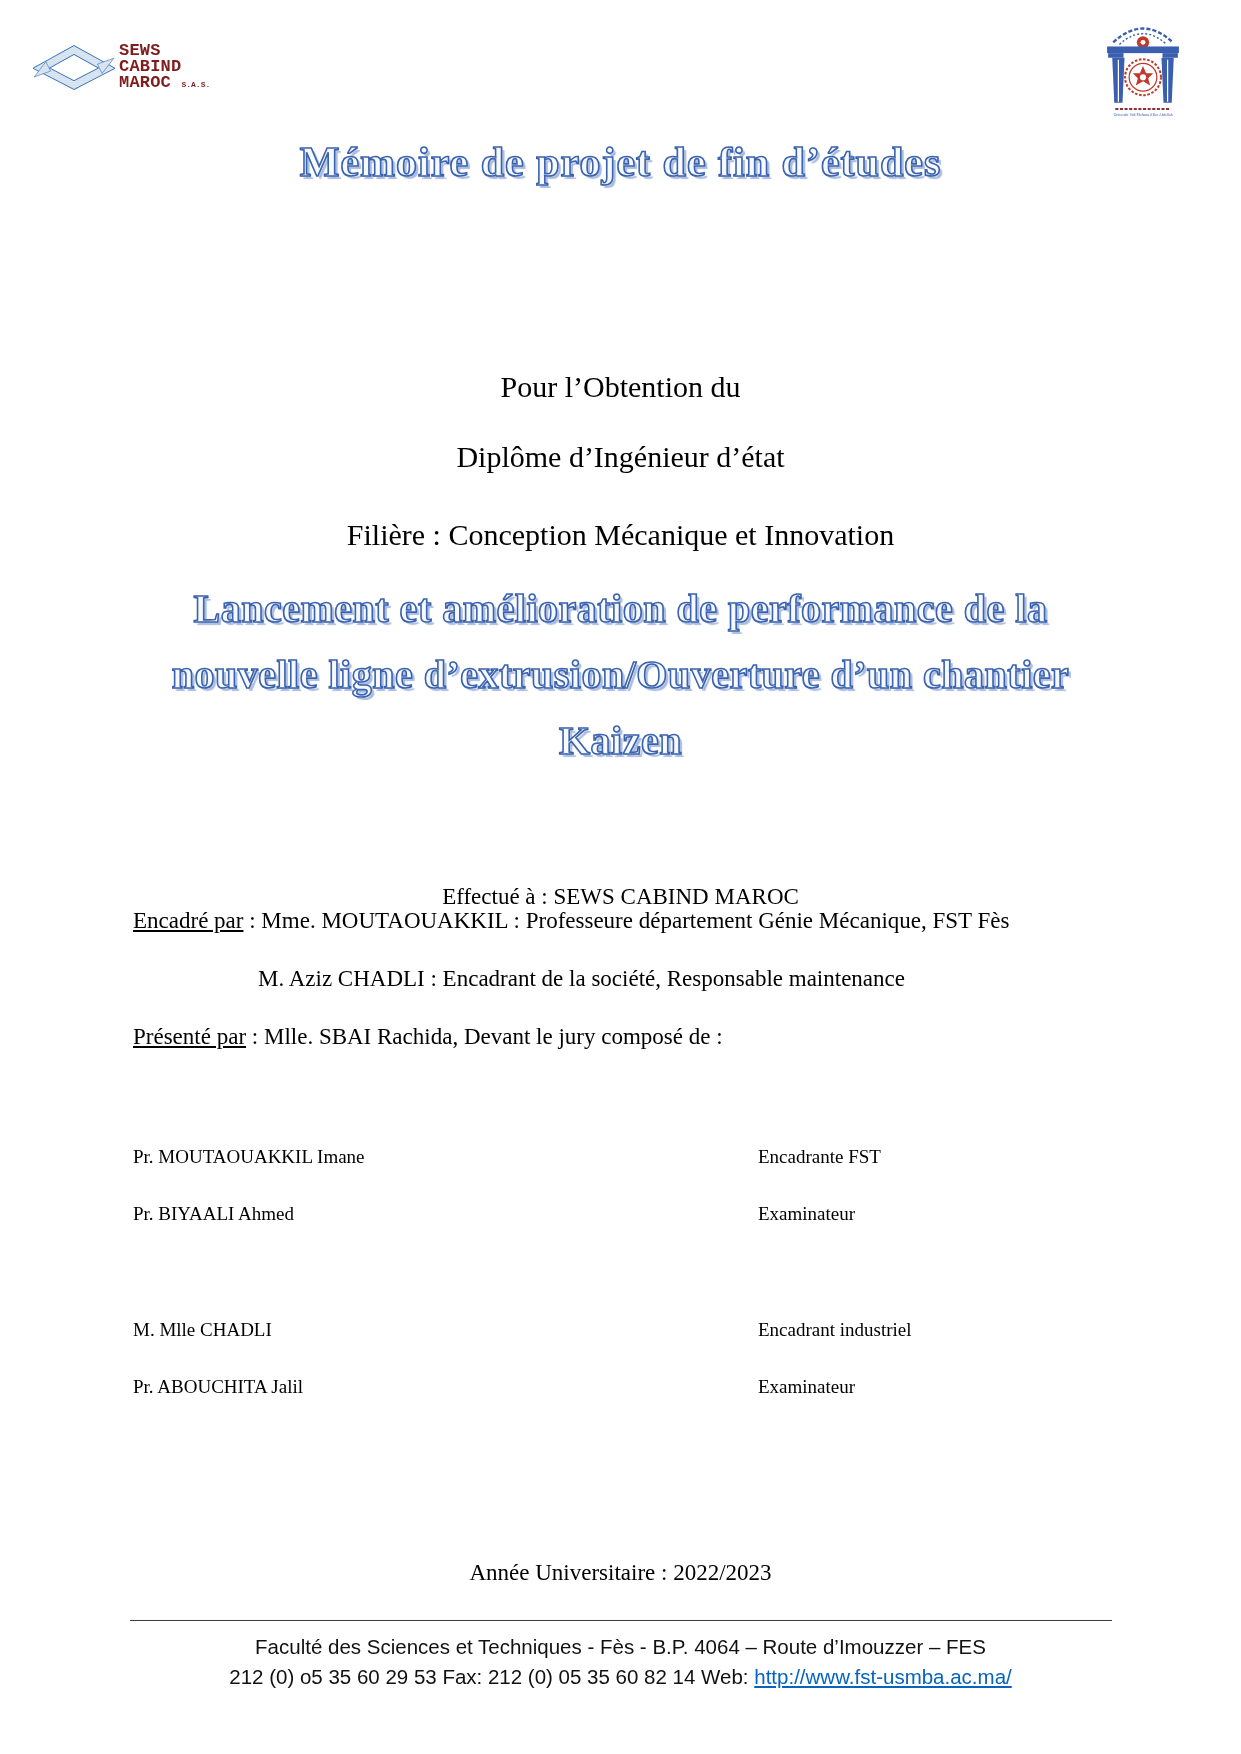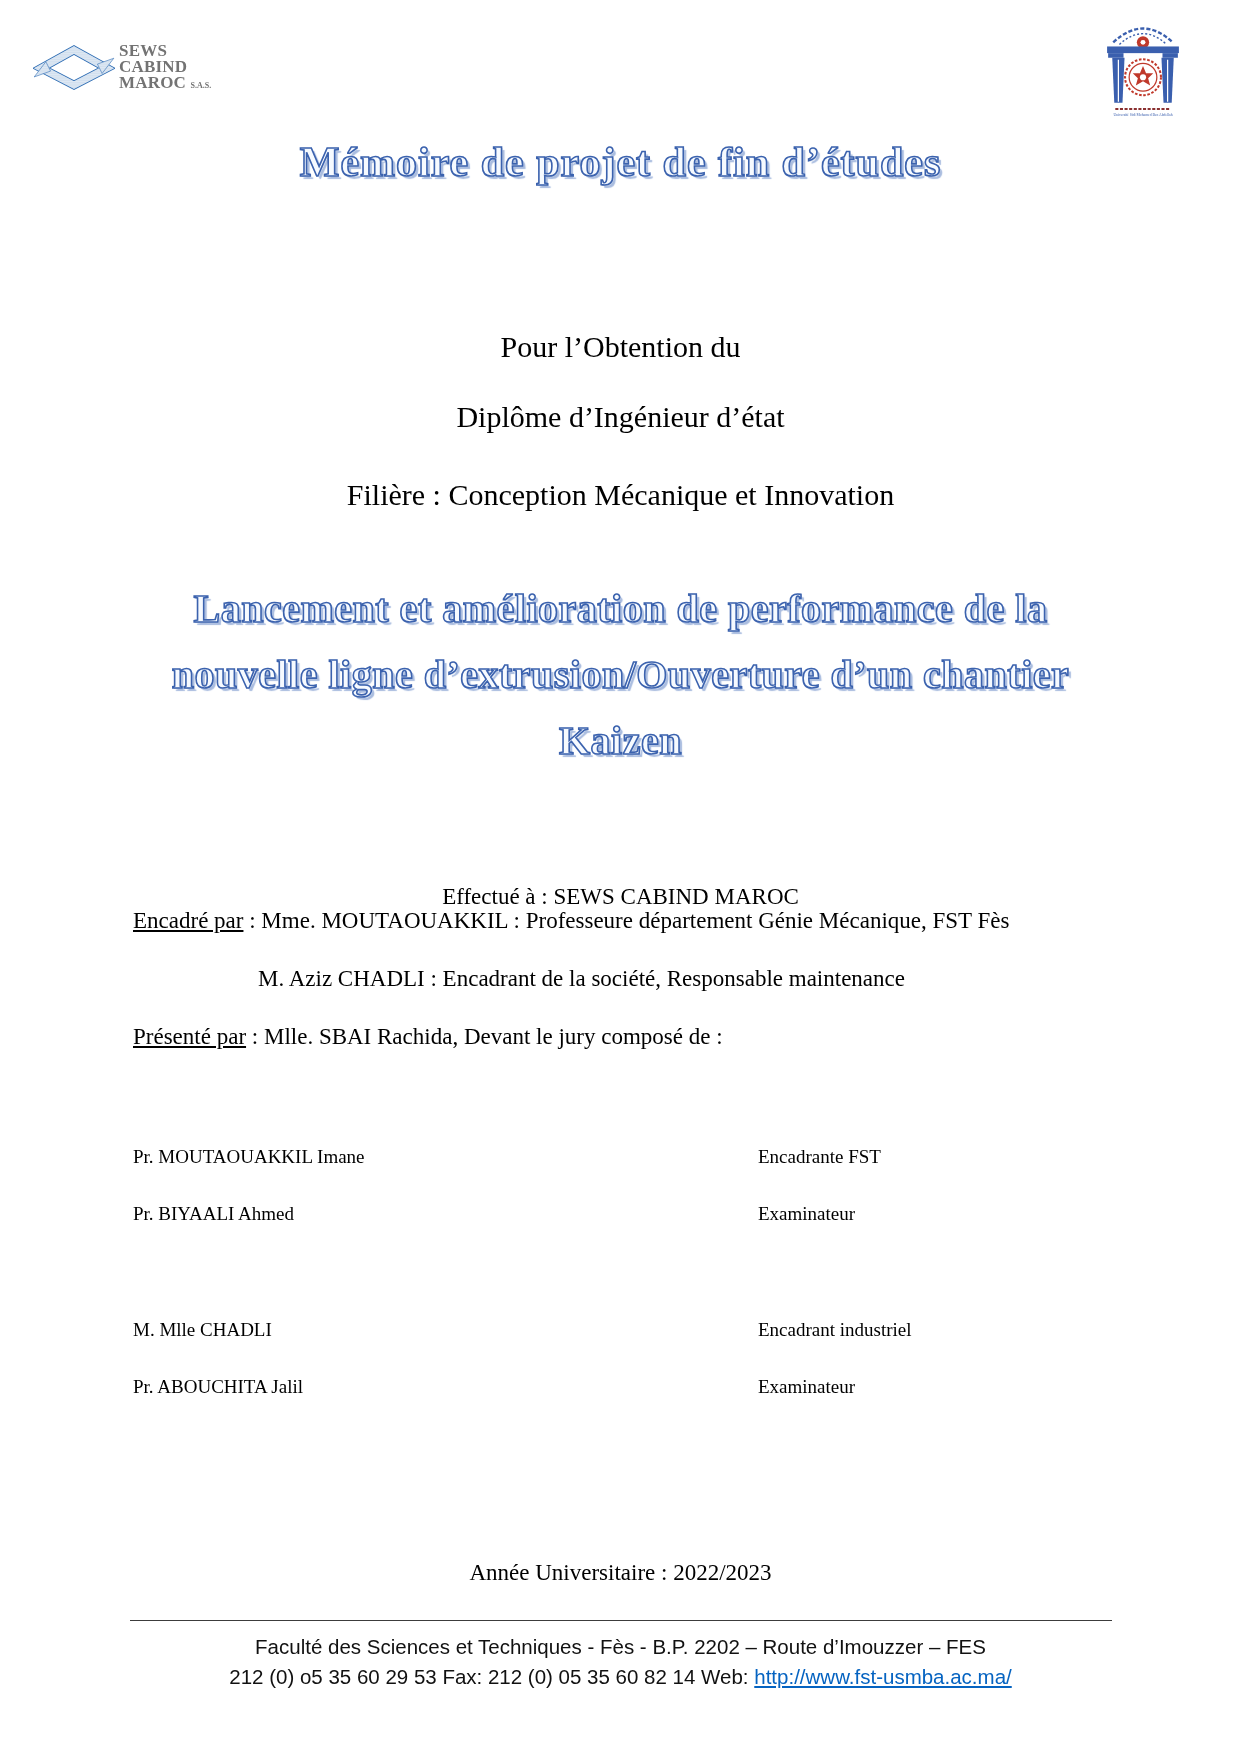--- a/index.html
+++ b/index.html
@@ -10,38 +10,38 @@
     height: 1754px;
     margin: 0 auto;
     background: #ffffff;
     overflow: hidden;
     font-family: "Liberation Serif", serif;
     color: #000;
   }
 
   
   .sews-logo { position: absolute; left: 33px; top: 36px; display: flex; align-items: center; gap: 4px; }
-  .sews-text { line-height: 0.95; font-family: Liberation Serif, serif; font-weight: bold; font-style: normal; color: #737373; font-size: 17px; letter-spacing: 0.2px; }
+  .sews-text { line-height: 0.95; font-family: Liberation Mono, monospace; font-weight: bold; font-style: normal; color: #7f1d1d; font-size: 17px; letter-spacing: 0.2px; }
   .sews-text .sas { font-size: 8px; letter-spacing: 0; }
   .univ-logo { position: absolute; left: 1103px; top: 14px; }
 
   
   .outline-blue {
     font-family: "Liberation Serif", serif;
     font-weight: bold;
     color: #f6faff;
     -webkit-text-stroke: 1.6px #3b62ae;
     text-shadow: 1px 1px 0 #c9d6ec, 3px 3px 1px #a9bcdf;
     text-align: center;
   }
   .doc-title { position: absolute; top: 138px; left: 0; width: 100%; font-size: 42px; letter-spacing: 1px; }
   .doc-subtitle { position: absolute; top: 576px; left: 0; width: 100%; font-size: 40px; line-height: 66px; letter-spacing: 0.5px; }
 
   
-  .intro-line { position: absolute; left: 0; width: 100%; text-align: center; font-size: 30px; }
+  .intro-line { position: absolute; left: 0; width: 100%; text-align: center; font-size: 30px; margin-top: 40px; }
   .intro-1 { top: 330px; }
   .intro-2 { top: 400px; }
   .intro-3 { top: 478px; }
 
   
   .detail { position: absolute; font-size: 23px; }
   .effectue { top: 884px; left: 0; width: 100%; text-align: center; }
   .encadre  { top: 908px; left: 133px; }
   .encadre2 { top: 966px; left: 258px; }
   .presente { top: 1024px; left: 133px; }
@@ -153,17 +153,17 @@
   <div class="jury-row jury-4">
     <span class="name">M. Mlle CHADLI</span>
     <span class="role">Encadrant industriel</span>
   </div>
 
   <div class="year-line">Année Universitaire : 2022/2023</div>
 
   <div class="footer-rule"></div>
 
   <div class="footer">
-    <div>Faculté des Sciences et Techniques - Fès - B.P. 2202 – Route d’Imouzzer – FES</div>
+    <div>Faculté des Sciences et Techniques - Fès - B.P. 4064 – Route d’Imouzzer – FES</div>
     <div><span>212 (0) o5 35 60 29 53 Fax: 212 (0) 05 35 60 82 14 Web: </span><a href="#">http://www.fst-usmba.ac.ma/</a></div>
   </div>
 
 </div>
 
 </body></html>

